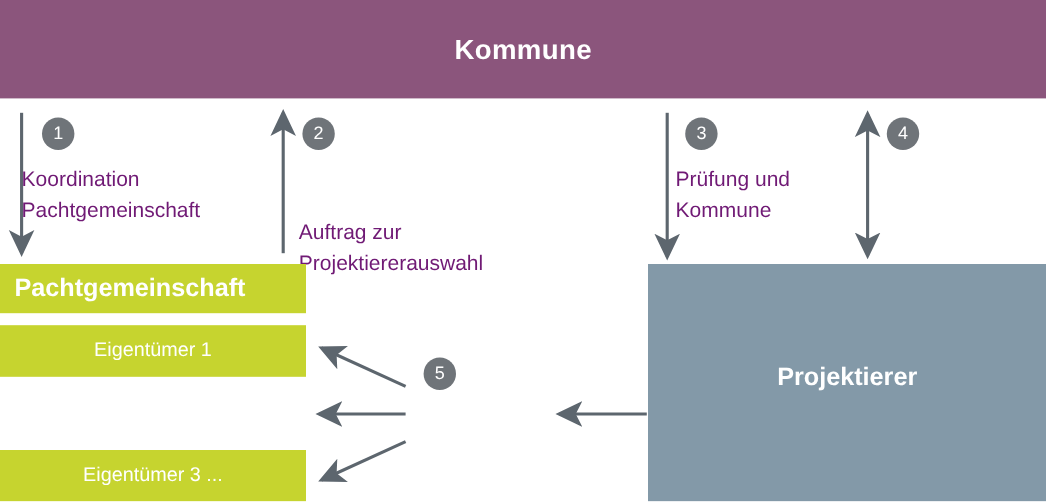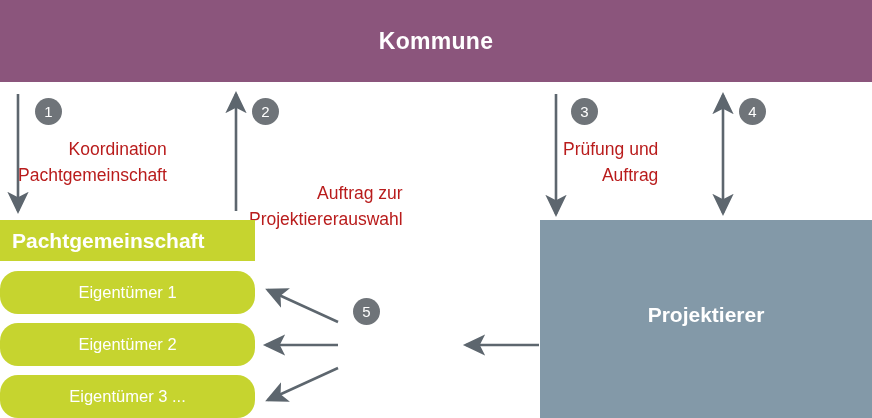--- a/index.html
+++ b/index.html
@@ -33,25 +33,24 @@
   .banner-title {
     color: #ffffff;
     font-size: 23px;
     font-weight: bold;
     letter-spacing: 0.3px;
   }
 
   
   .step-label {
     position: absolute;
-    color: #b91c1c;
+    color: #701a75;
     font-size: 17.5px;
     line-height: 26px;
     white-space: pre-line;
-    text-align: right;
   }
 
   
   .num-badge {
     position: absolute;
     width: 27px;
     height: 27px;
     border-radius: 50%;
     background: #6f7479;
     color: #ffffff;
@@ -90,21 +89,20 @@
   }
   .green-row {
     position: absolute;
     left: 0;
     width: 255px;
     height: 43px;
     background: #c6d42f;
     display: flex;
     align-items: center;
     justify-content: center;
-    border-radius: 18px;
   }
   .green-row-label {
     color: #ffffff;
     font-size: 16.5px;
   }
   .green-row-1 { top: 271px; }
   .green-row-2 { top: 323px; }
   .green-row-3 { top: 375px; }
 
   
@@ -176,36 +174,33 @@
   <div class="num-badge" style="left:35px; top:98px;">1</div>
   <div class="step-label" style="left:18px; top:136px;">Koordination
 Pachtgemeinschaft</div>
 
   <div class="num-badge" style="left:252px; top:98px;">2</div>
   <div class="step-label" style="left:249px; top:136px;margin-top:44px;">Auftrag zur
 Projektiererauswahl</div>
 
   <div class="num-badge" style="left:571px; top:98px;">3</div>
   <div class="step-label" style="left:563px; top:136px;">Prüfung und
-Auftrag</div>
+Kommune</div>
 
   <div class="num-badge" style="left:739px; top:98px;">4</div>
 
   <div class="num-badge" style="left:353px; top:298px;">5</div>
 
   <div class="green-head">
     <span class="green-head-label">Pachtgemeinschaft</span>
   </div>
 
   <div class="green-row green-row-1">
     <span class="green-row-label">Eigentümer 1</span>
   </div>
-  <div class="green-row green-row-2">
-    <span class="green-row-label">Eigentümer 2</span>
-  </div>
   <div class="green-row green-row-3">
     <span class="green-row-label">Eigentümer 3 ...</span>
   </div>
 
   <div class="projektierer">
     <span class="projektierer-label">Projektierer</span>
   </div>
 
 </div>
 

